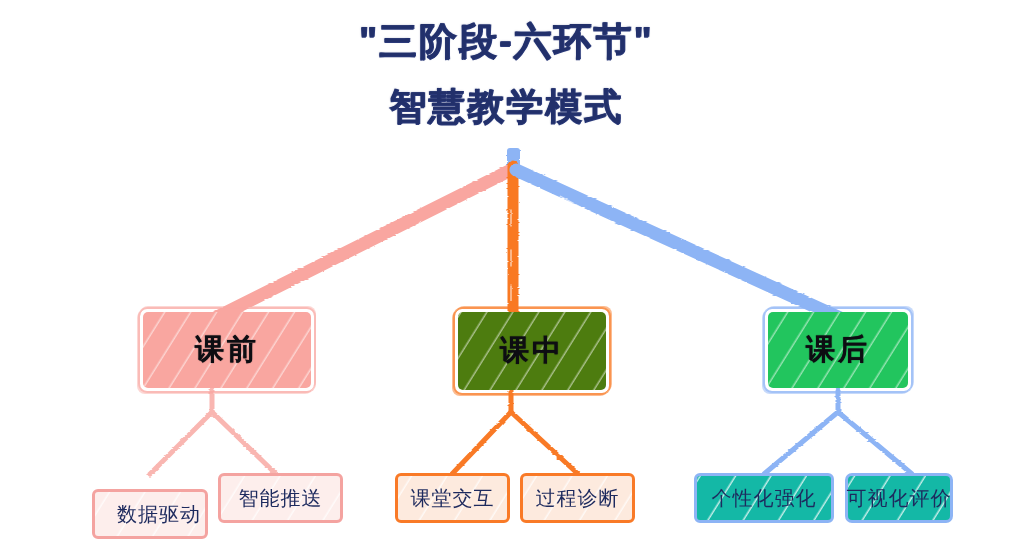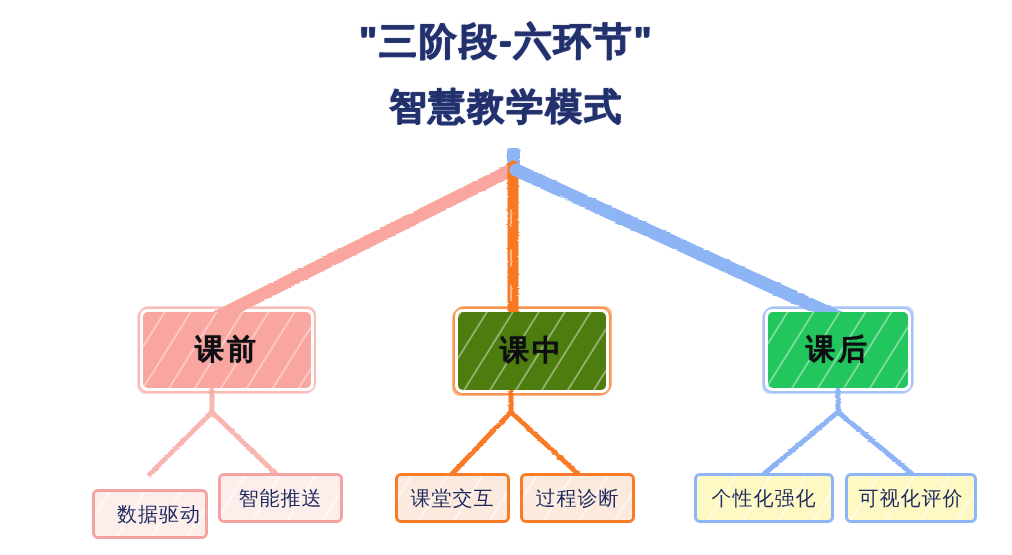--- a/index.html
+++ b/index.html
@@ -100,28 +100,28 @@
        -58deg,
        rgba(255,255,255,0) 0px,
        rgba(255,255,255,0) 13px,
        rgba(255,255,255,.75) 14px,
        rgba(255,255,255,0) 16px,
        rgba(255,255,255,0) 30px);
   }
 
   .leaf.pink{border-color:#f4a3a0;background:#fdeeec;}
   .leaf.orange{border-color:#f97a27;background:#fdeade;}
-  .leaf.blue{border-color:#8db4f5;background:#fef9c3;}
+  .leaf.blue{border-color:#8db4f5;background:#14b8a6;}
 
   #leaf-0{left:92px;top:489px;width:116px;padding-left:18px;}
   #leaf-1{left:218px;top:473px;width:125px;}
   #leaf-2{left:395px;top:473px;width:115px;}
   #leaf-3{left:520px;top:473px;width:115px;}
   #leaf-4{left:694px;top:473px;width:140px;}
-  #leaf-5{left:845px;top:473px;width:132px;}
+  #leaf-5{left:845px;top:473px;width:108px;border-radius:7px;}
 </style>
 </head>
 <body>
 
 <div id="stage">
 
   <div class="title-block">
     <div class="title-line">"三阶段-六环节"</div>
     <div class="title-line l2">智慧教学模式</div>
   </div>

